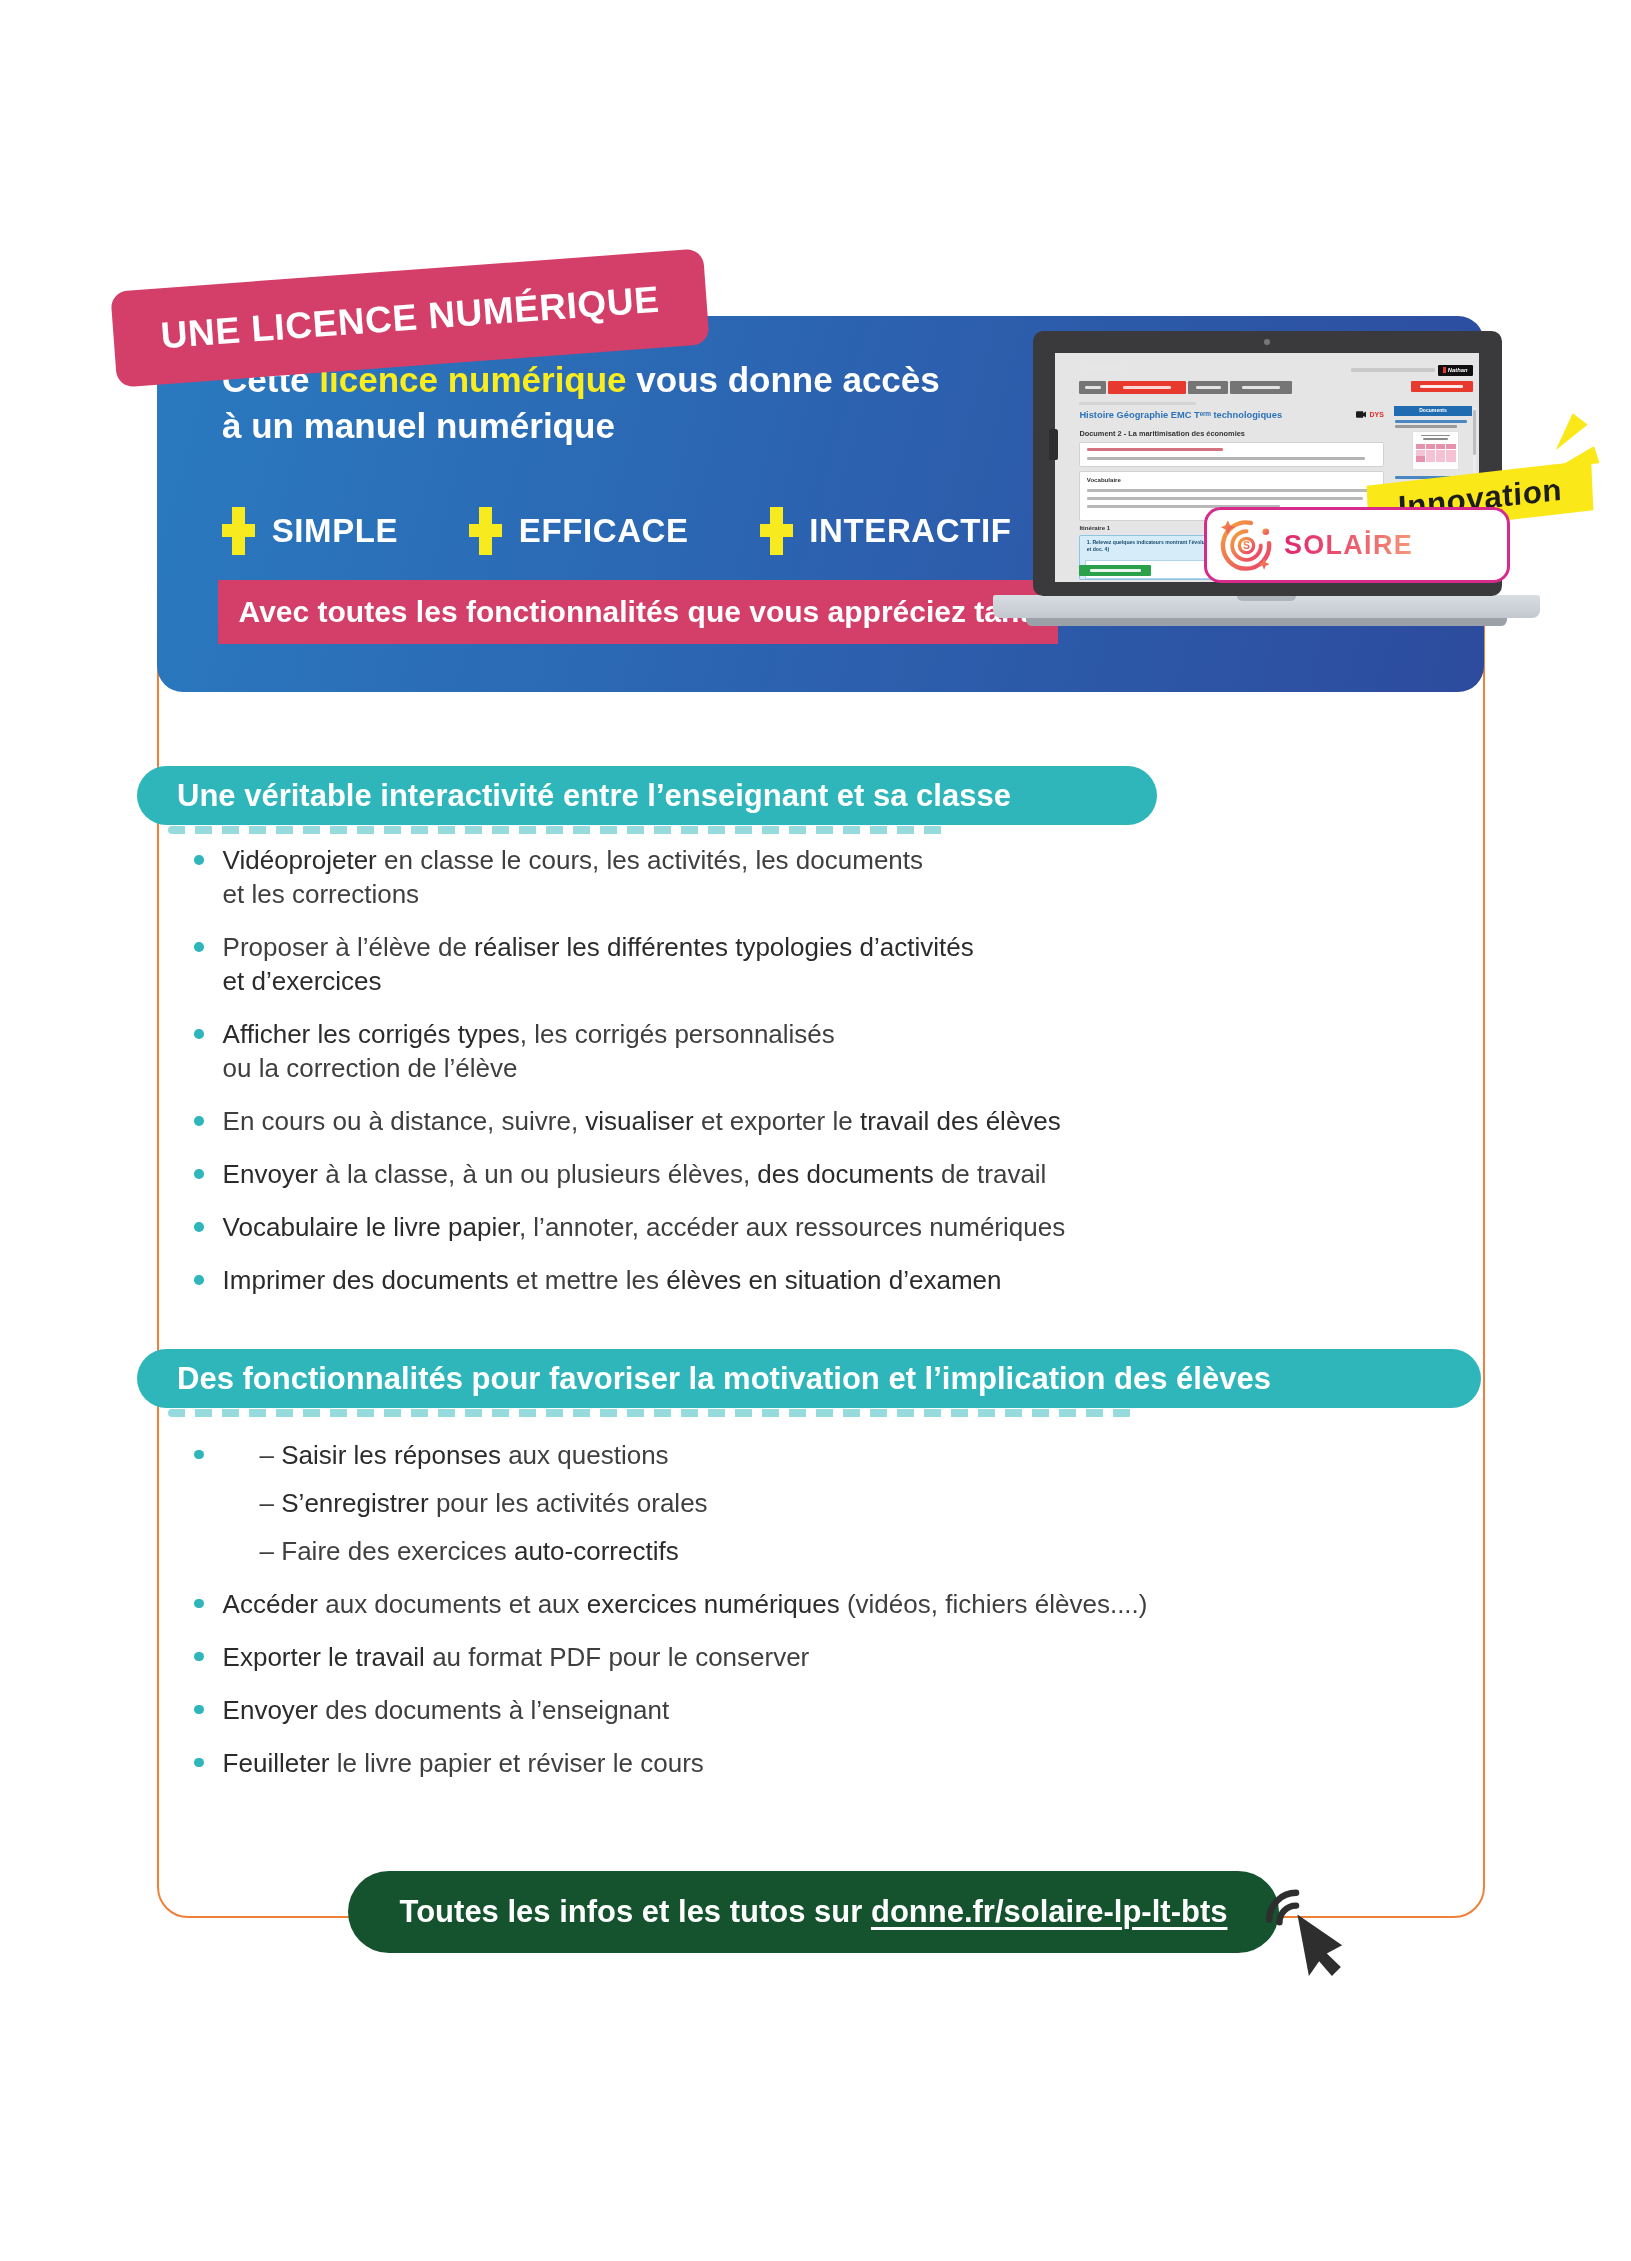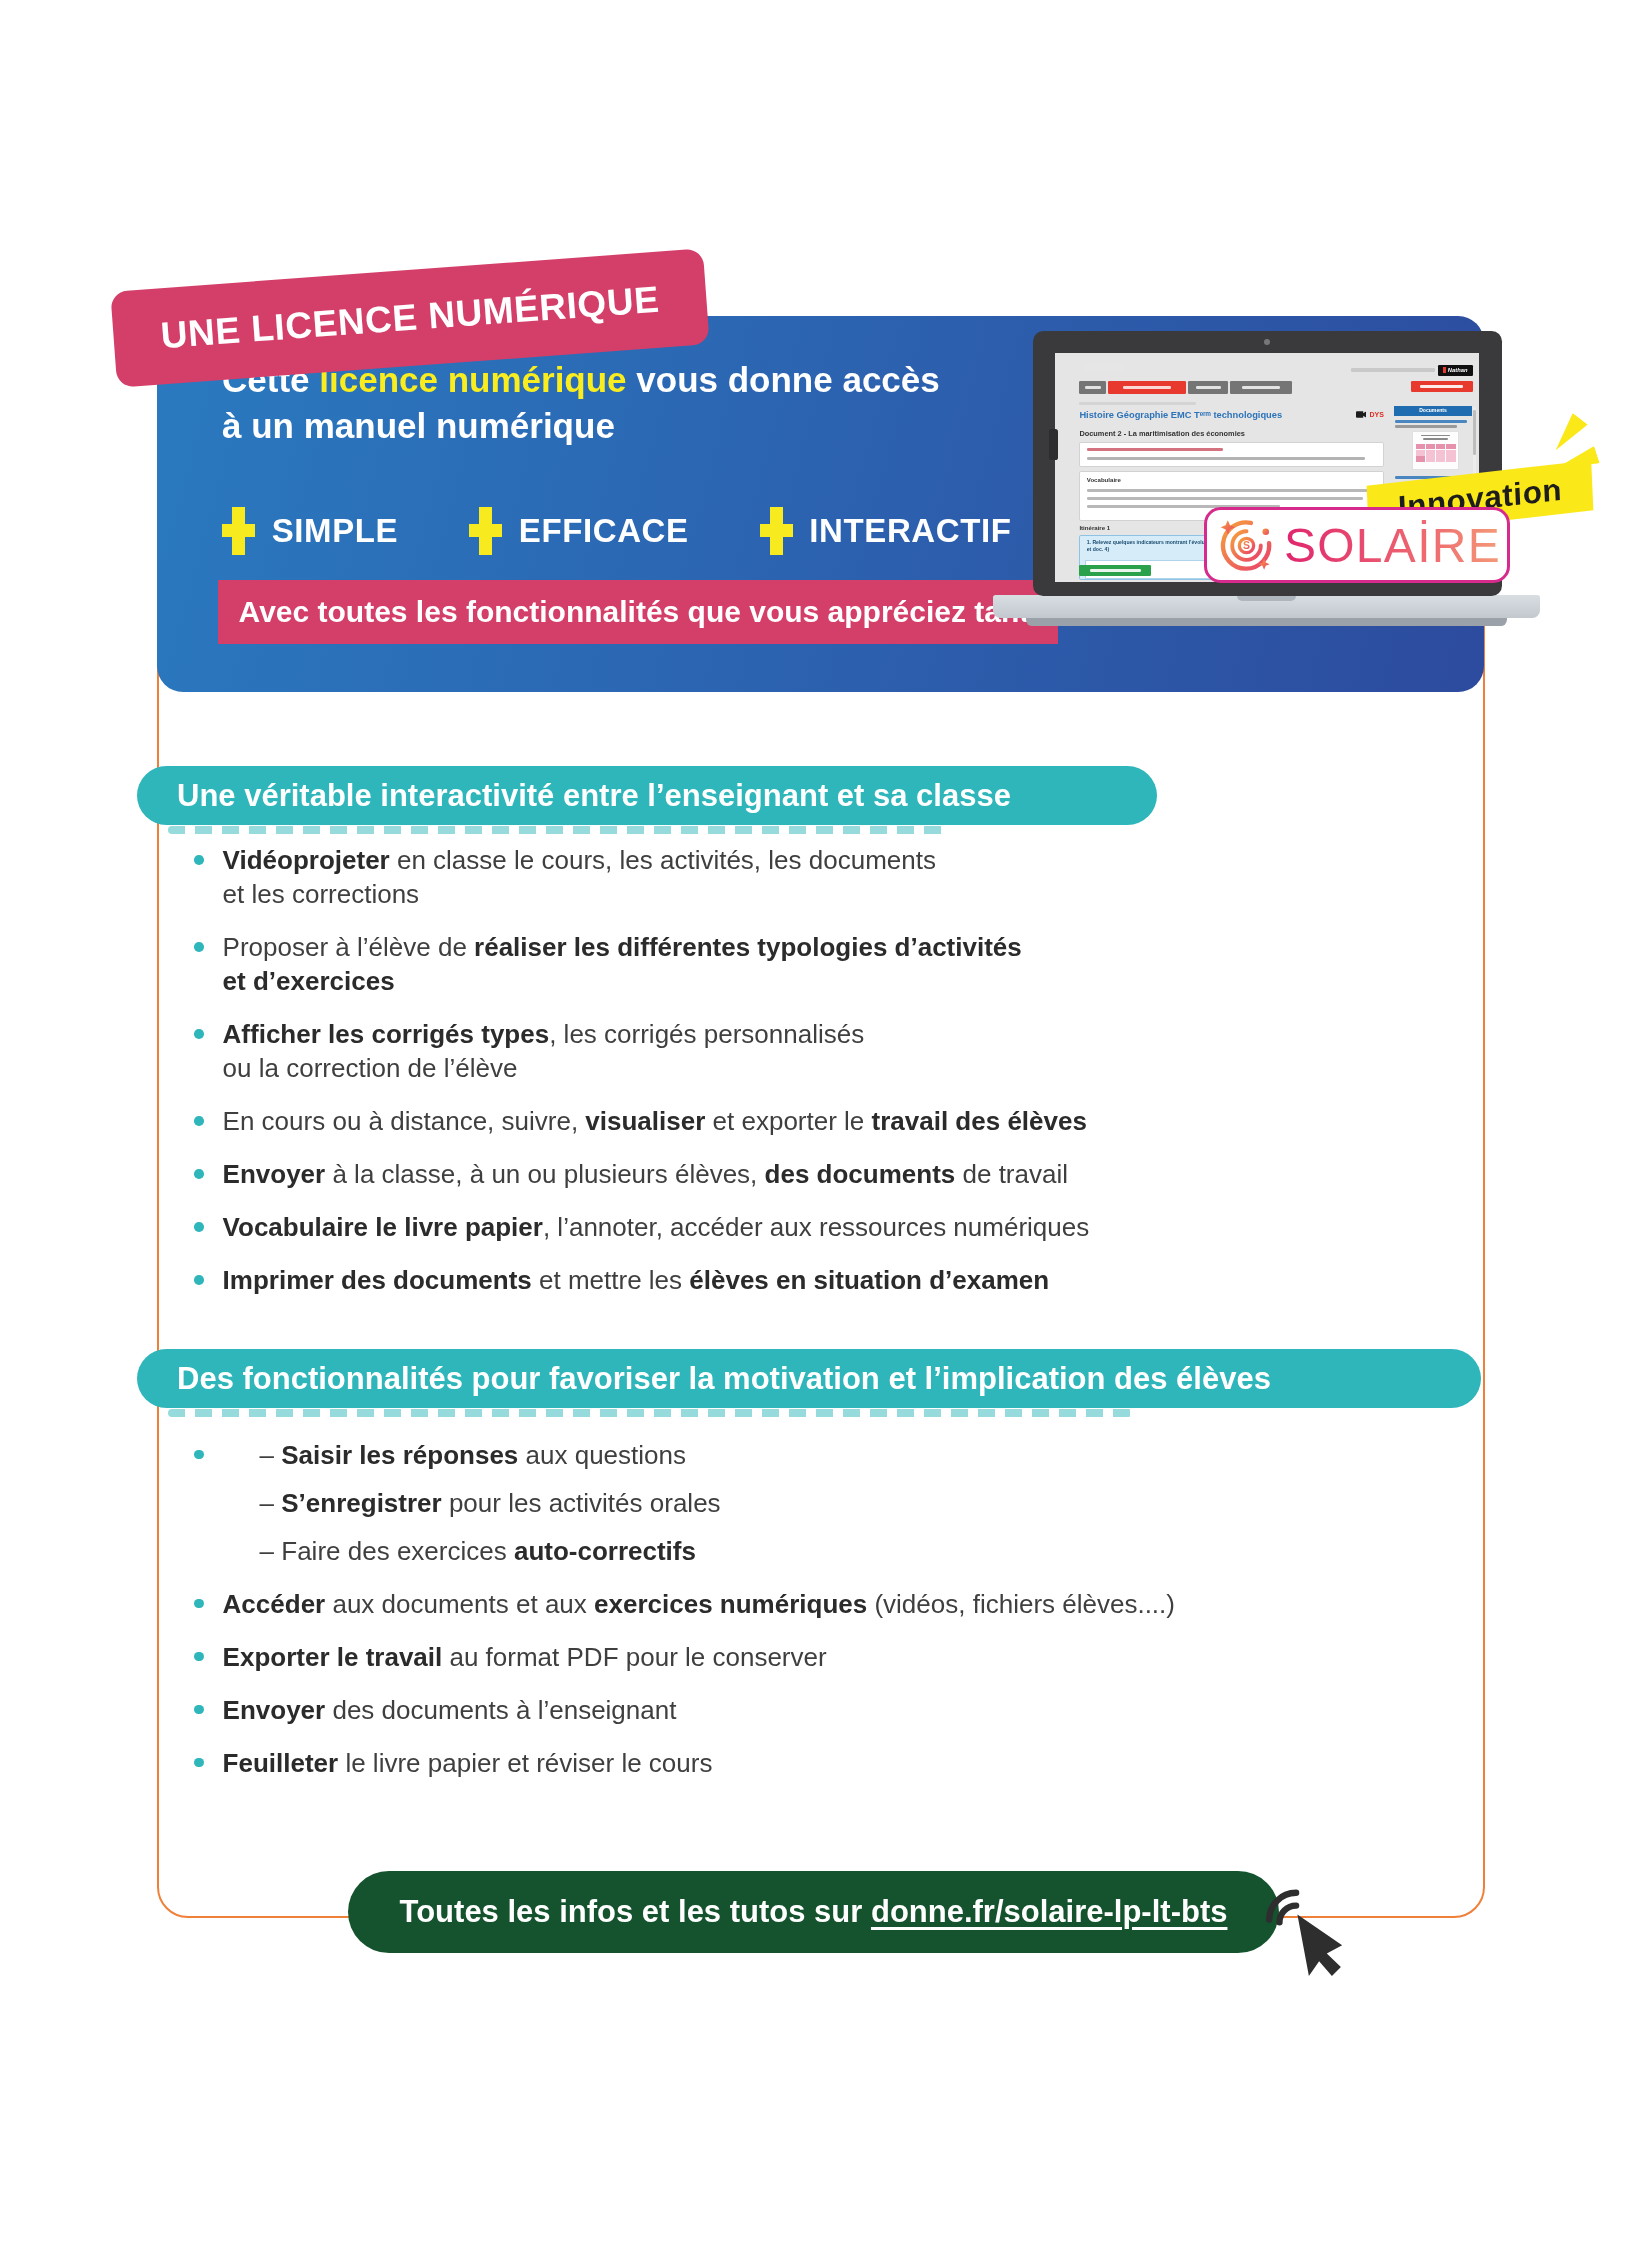--- a/index.html
+++ b/index.html
@@ -63,35 +63,35 @@
   .pink-grid i{display:block;height:5.8px;background:#f4c2d2;}
   .pink-grid i.h{background:#e792ad;}
   .left-tab{left:1049px;top:429px;width:9px;height:31px;background:#2d2d2f;border-radius:2.6px;}
 
   
   .innovation{left:1367px;top:473px;width:226px;height:50px;background:#fbe818;transform:rotate(-6.5deg) skewX(-4deg);
               display:flex;align-items:center;justify-content:center;color:#1d1d1b;font-size:31.5px;font-weight:800;letter-spacing:0.6px;}
   .spark{position:absolute;background:#fbe818;clip-path:polygon(0 50%,100% 0,100% 100%);}
   .solaire{left:1204px;top:507px;width:306px;height:76px;background:#ffffff;border:3.2px solid #d62a8c;border-radius:16.7px;
            display:flex;align-items:center;padding-left:11.6px;gap:10.3px;box-sizing:border-box;}
-  .solaire-word{font-size:48px;font-weight:400;letter-spacing:1.3px;color:#df2d72;
+  .solaire-word{font-size:27px;font-weight:700;letter-spacing:1.3px;color:#df2d72;
                 background:linear-gradient(90deg,#e0256e 0%,#ef6f70 70%,#f49a78 100%);
                 -webkit-background-clip:text;background-clip:text;-webkit-text-fill-color:transparent;}
 
   
   .teal-pill{background:#2eb6ba;border-radius:29.6px;color:#ffffff;font-size:31px;font-weight:700;
              display:flex;align-items:center;padding-left:40px;box-sizing:border-box;height:59px;}
   .teal-tex{height:8.4px;border-radius:3.9px;
             background:repeating-linear-gradient(90deg,rgba(46,182,186,.50) 0 16.7px,transparent 16.7px 27px);}
 
   
   .blist{font-size:26px;color:#3f3f3f;line-height:34px;}
   .bullet-item{position:relative;padding-left:29.6px;margin-bottom:19px;}
   .btxt{white-space:pre-wrap;}
-  .bd{font-weight:700;color:#2b2b2b;}
+  .bd{font-weight:400;color:#2b2b2b;}
   .dot{position:absolute;left:1.3px;top:12.2px;width:9.6px;height:9.6px;border-radius:50%;background:#2eb6ba;}
   .subwrap{margin:16.7px 0 1.3px 37px;}
   .subitem{margin-bottom:14px;white-space:pre-wrap;}
 
   
   .footer-pill{left:348px;top:1871px;width:931px;height:82px;background:#14532d;border-radius:42px;
                display:flex;align-items:center;justify-content:center;color:#ffffff;
                font-size:31px;font-weight:700;white-space:pre;}
   .footer-link{text-decoration:underline;text-underline-offset:5.1px;text-decoration-thickness:2.6px;color:#ffffff;cursor:pointer;}
 </style>

